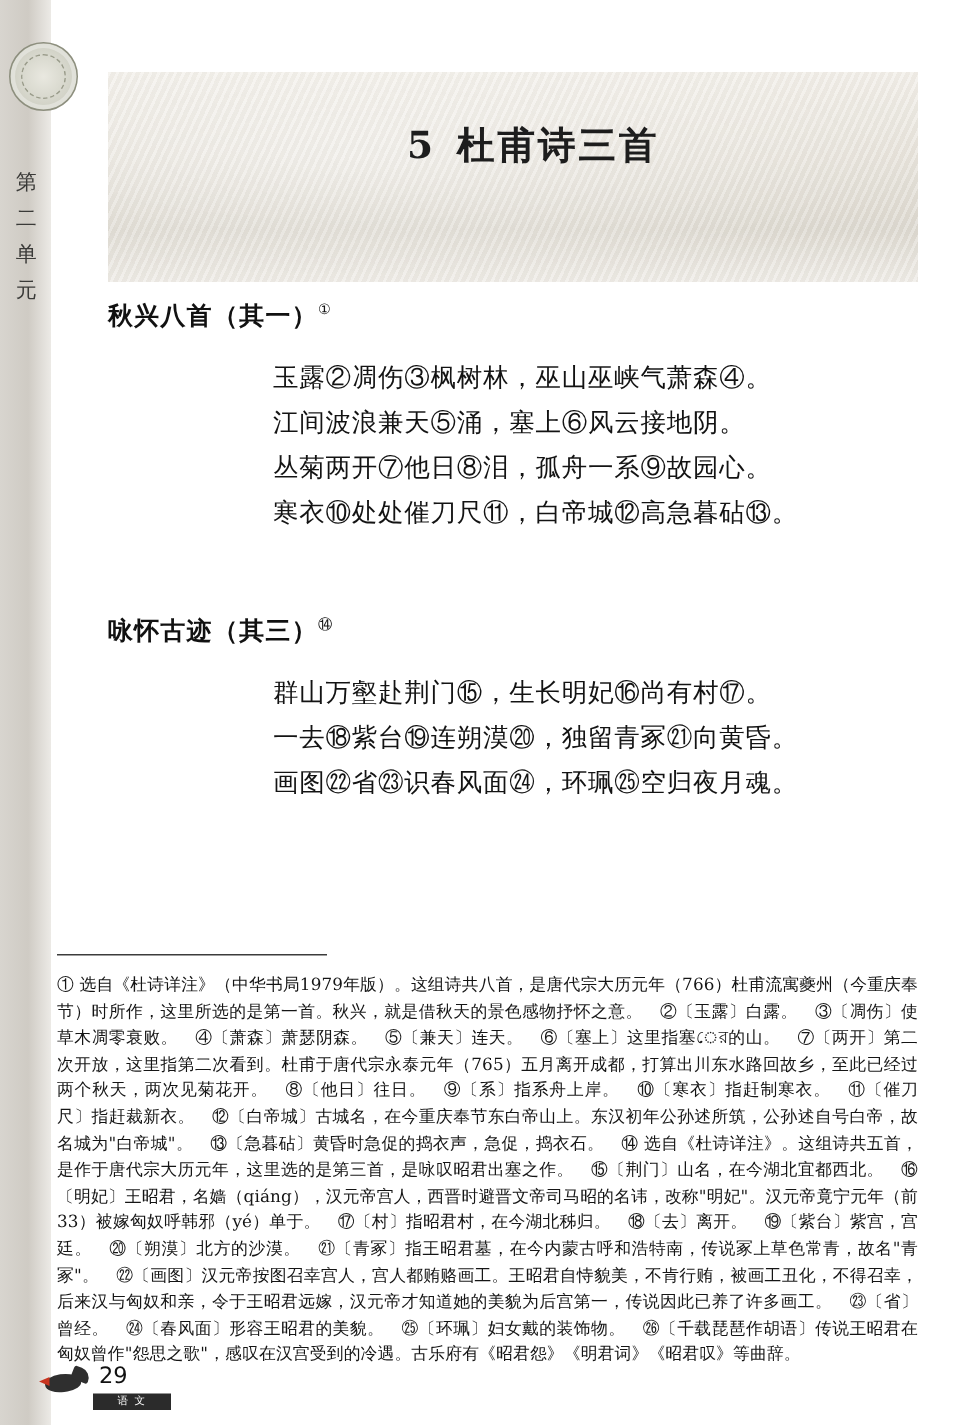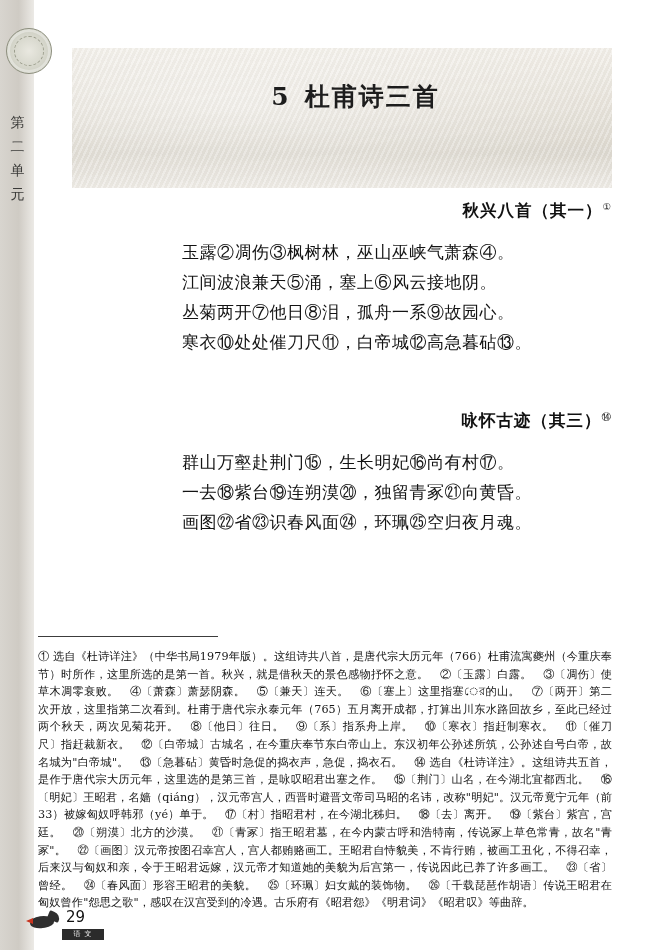--- a/index.html
+++ b/index.html
@@ -81,21 +81,21 @@
     letter-spacing: 2px;
     font-family: "DejaVu Serif", "Liberation Serif", serif;
     padding-left: 27px;
   }
   .doc-title .num { margin-right: 14px; }
 
   
   .poem-block { position: absolute; left: 72px; width: 540px; }
 
   .poem-title {
-    text-align: right;
+    text-align: left;
     font-size: 16.5px;
     font-weight: bold;
     color: #111;
     letter-spacing: 1px;
   }
   .poem-title .sub { font-weight: bold; }
   .poem-title sup {
     font-size: 9.5px;
     vertical-align: super;
     font-weight: normal;
@@ -170,21 +170,21 @@
     left: 66px;
     bottom: 24px;
     font-size: 15px;
     color: #111;
     font-family: "DejaVu Sans", "Liberation Sans", sans-serif;
   }
   .footer-tag {
     position: absolute;
     left: 62px;
     bottom: 10px;
-    width: 42px;
+    width: 52px;
     height: 11px;
     background: #2b2b2b;
     color: #fff;
     font-size: 7px;
     line-height: 11px;
     text-align: center;
     letter-spacing: 1px;
     font-family: "DejaVu Sans", "Liberation Sans", sans-serif;
   }
 </style>

